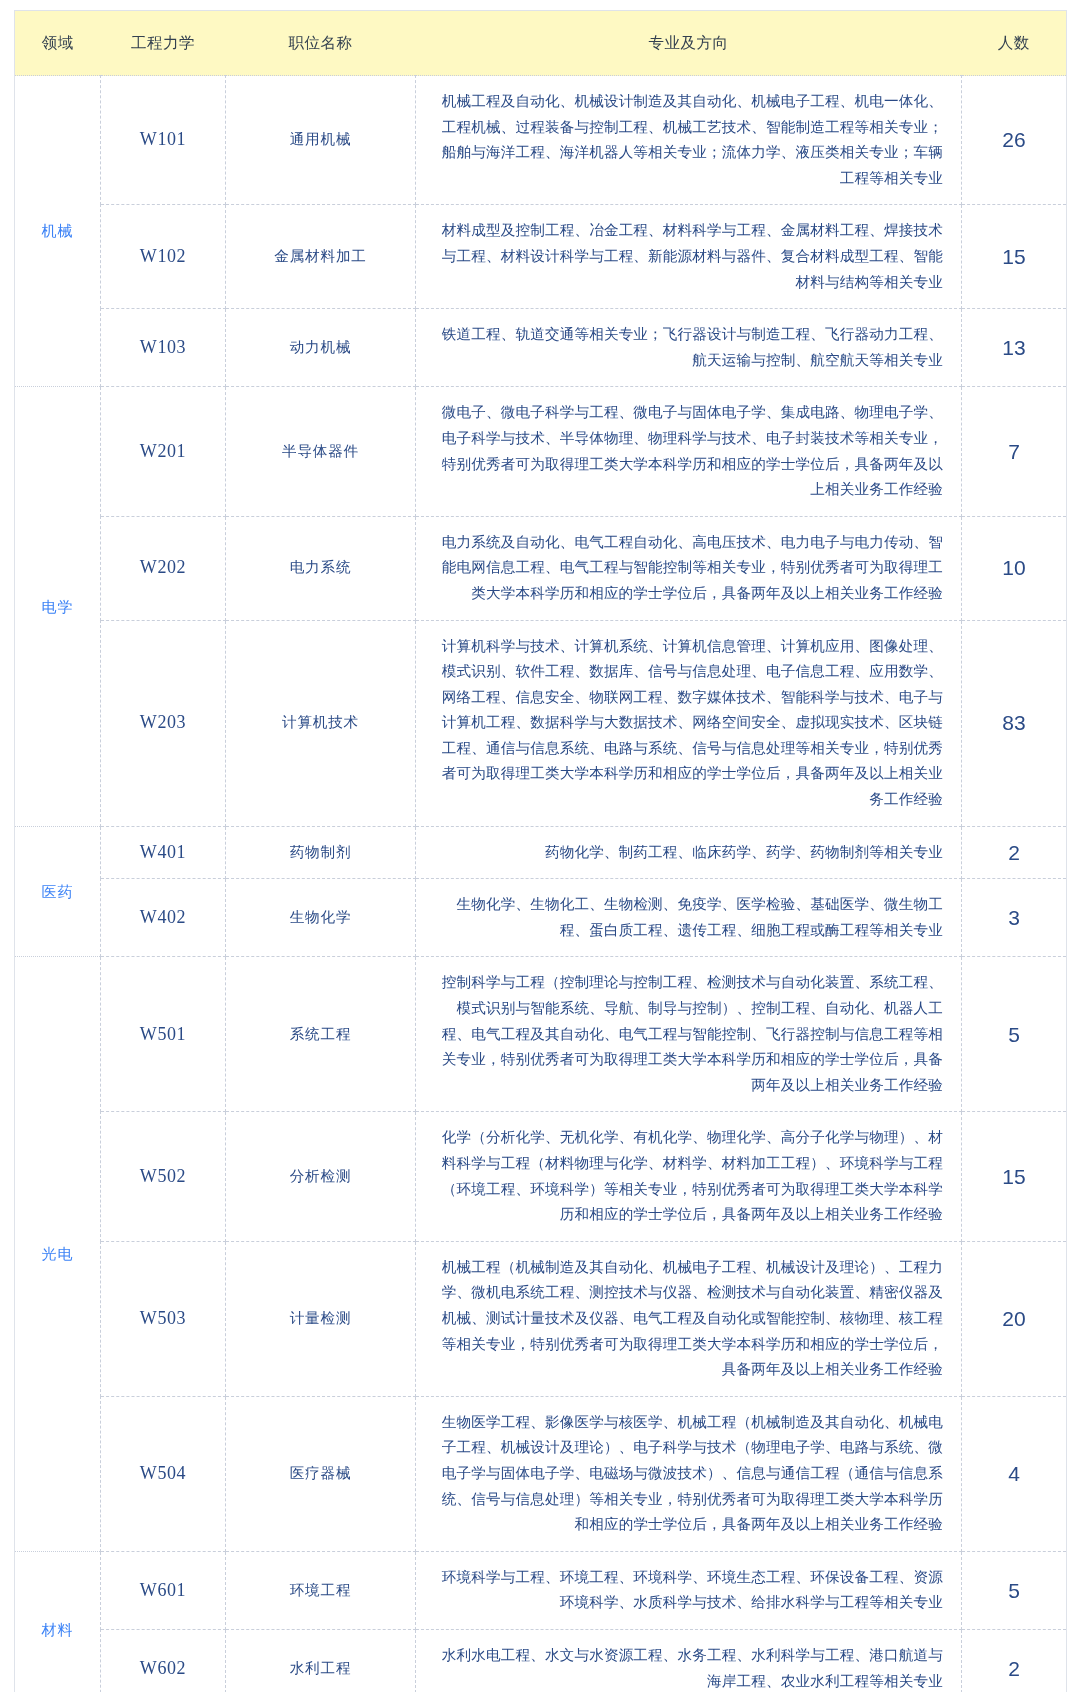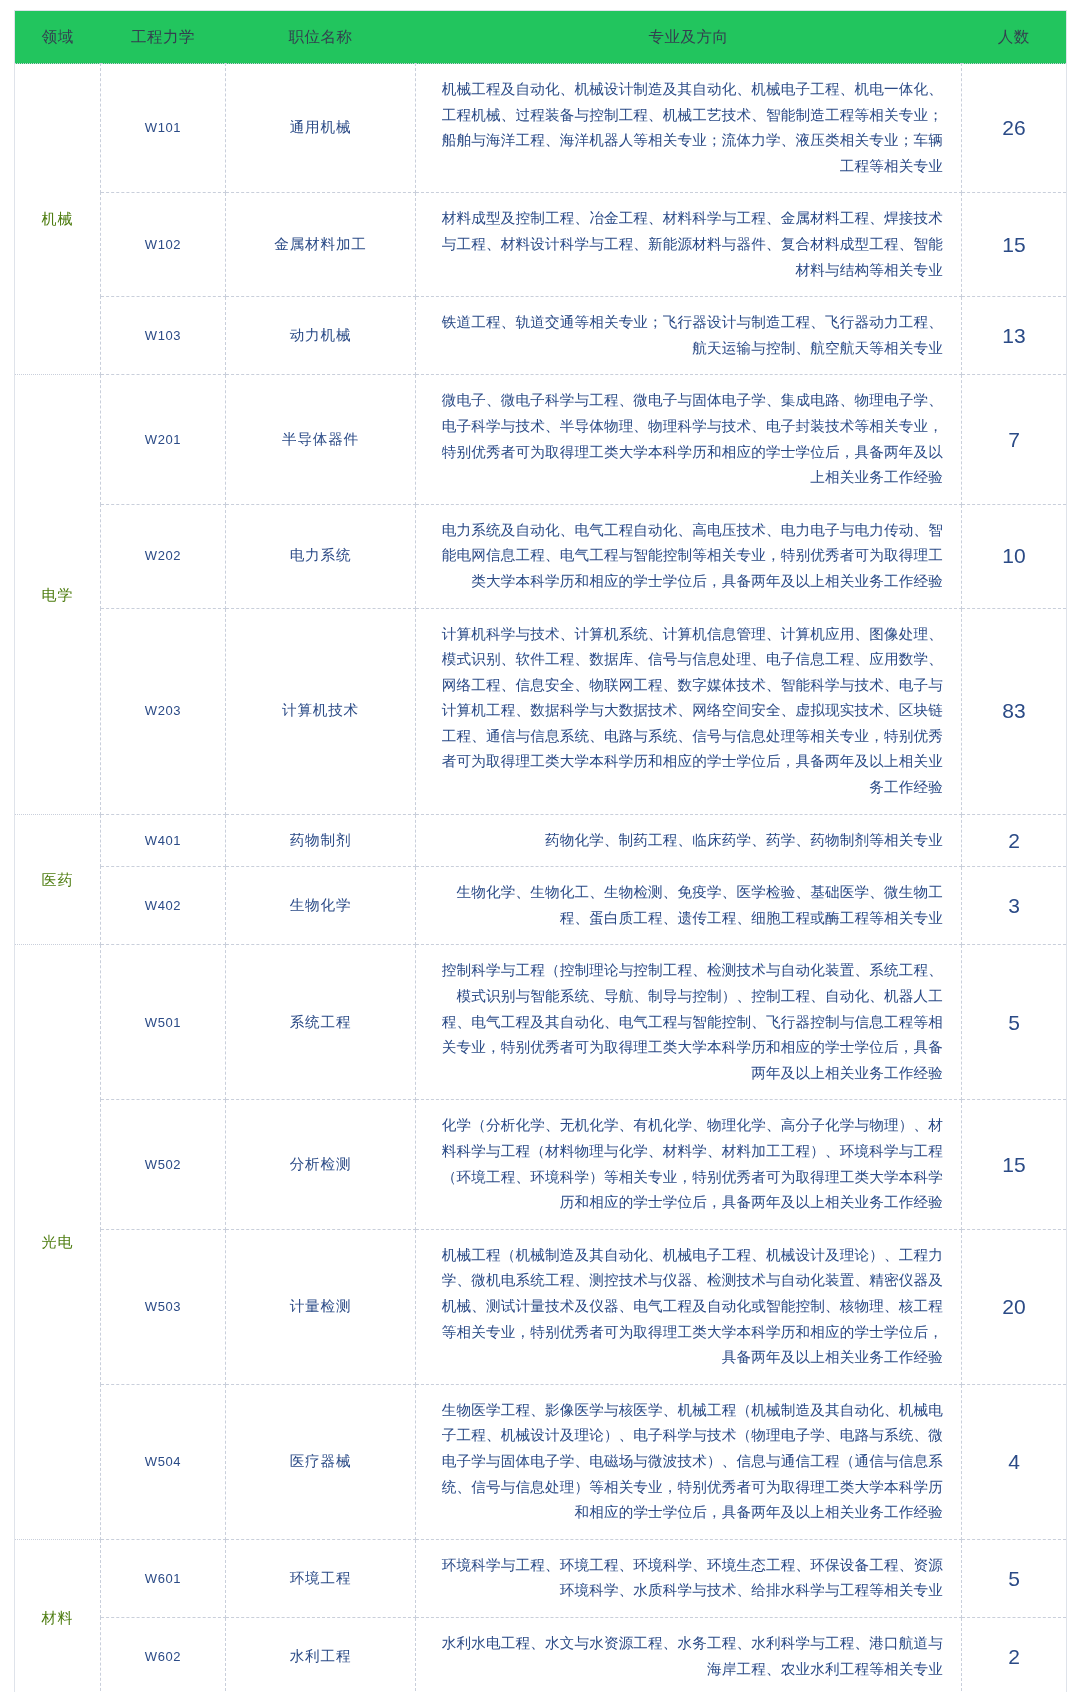--- a/index.html
+++ b/index.html
@@ -29,27 +29,27 @@
     border: 1px solid #dfe3ea;
   }
 
   table.job-table col.c-domain  { width: 86px; }
   table.job-table col.c-code    { width: 125px; }
   table.job-table col.c-title   { width: 190px; }
   table.job-table col.c-major   { width: 546px; }
   table.job-table col.c-count   { width: 105px; }
 
   thead th {
-    background: #22c55e;
+    background: #fef9c3;
     color: #33404f;
     font-weight: normal;
     font-size: 15.5px;
     height: 44px;
     line-height: 44px;
-    padding: 4px;
+    padding: 10px;
     text-align: center;
     border: none;
     letter-spacing: 0.5px;
   }
 
   tbody td {
     font-size: 14.6px;
     line-height: 25.5px;
     color: #2a4a86;
     vertical-align: middle;
@@ -57,21 +57,21 @@
     border-right: 1px dashed #c9cfdb;
     border-bottom: 1px dashed #c9cfdb;
     text-align: center;
     background: #ffffff;
   }
 
   tbody td.domain-cell {
     border-right: 1px dashed #c9cfdb;
     border-bottom: 1px dotted #c9cfdb;
     font-size: 15px;
-    color: #4d7c0f;
+    color: #3b82f6;
     letter-spacing: 1px;
   }
 
   tbody tr.group-start > td {
     border-top: 1px dotted #c9cfdb;
   }
 
   tbody td.major-cell {
     text-align: right;
     padding-left: 16px;
@@ -80,21 +80,22 @@
     letter-spacing: 0.15px;
   }
 
   tbody td.count-cell {
     border-right: none;
     font-size: 21px;
   }
 
   tbody td.code-cell {
     letter-spacing: 0.6px;
-    font-size: 13px;
+    font-size: 18px;
+    font-family: Liberation Serif, serif;
   }
 
   tbody td.title-cell {
     letter-spacing: 0.8px;
   }
 
   tbody tr.total-row > td {
     border-bottom: none;
     border-top: 1px dotted #c9cfdb;
     height: 86px;

